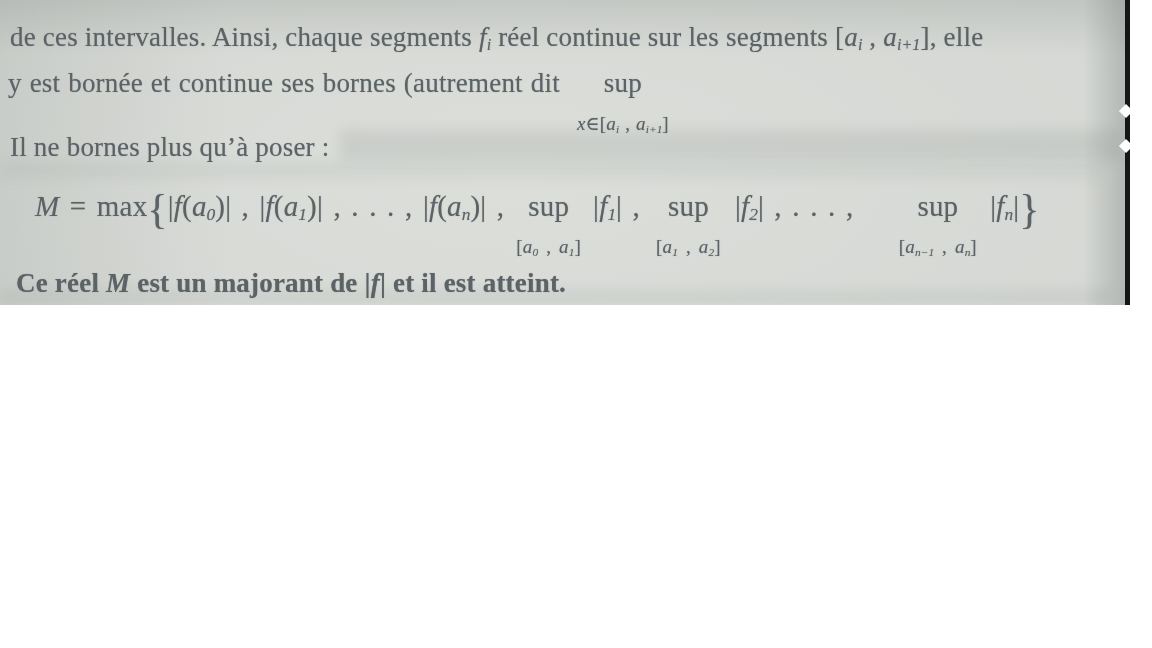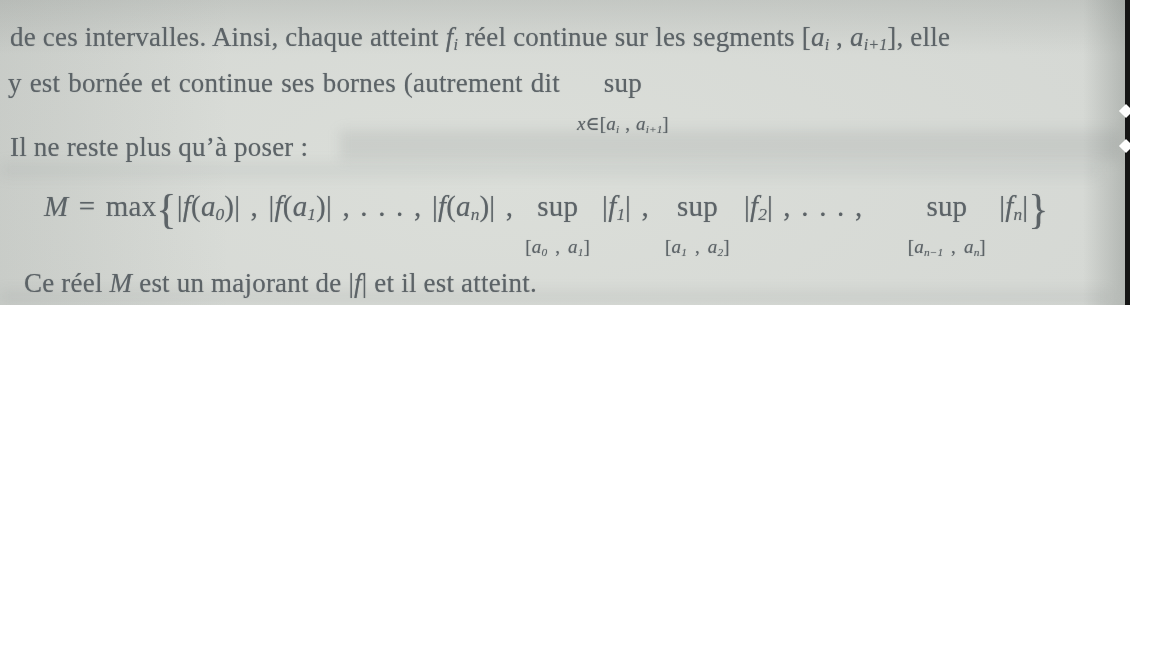--- a/index.html
+++ b/index.html
@@ -34,22 +34,22 @@
 
   
   .line{
     position:absolute;margin:0;white-space:nowrap;
     font-size:27px;line-height:34px;letter-spacing:0.2px;
     text-shadow:0 0 1px rgba(92,99,103,0.55);
   }
   .l1{left:10px;top:20px;}
   .l2{left:8px;top:66px;word-spacing:1px;}
   .l3{left:10px;top:130px;}
-  .formula{left:44px;top:189px;font-size:29px;line-height:34px;word-spacing:3px;}
-  .l5{left:24px;top:266px;}
+  .formula{left:35px;top:189px;font-size:29px;line-height:34px;word-spacing:3px;}
+  .l5{left:16px;top:266px;font-weight:bold;}
 
   
   .t-i{font-style:italic;}
   .t-s{font-size:0.60em;font-style:italic;vertical-align:-0.24em;letter-spacing:0;}
   .t-br{font-size:1.45em;line-height:0.9;vertical-align:-0.16em;}
 
   
   .supstack{display:inline-block;position:relative;text-align:left;}
   .supstack .under{
     position:absolute;top:100%;left:50%;transform:translateX(-50%);
@@ -62,30 +62,30 @@
 </style>
 </head>
 <body>
 
 <div class="scan">
 
   <div class="artifact a1"></div>
   <div class="artifact a2"></div>
   <div class="artifact a3"></div>
 
-  <p class="line l1"><span>de ces intervalles. Ainsi, chaque atteint </span><span class="t-i">f</span><span class="t-s">i</span><span> réel continue sur les segments [</span><span class="t-i">a</span><span class="t-s">i</span><span> , </span><span class="t-i">a</span><span class="t-s">i+1</span><span>], elle</span></p>
+  <p class="line l1"><span>de ces intervalles. Ainsi, chaque segments </span><span class="t-i">f</span><span class="t-s">i</span><span> réel continue sur les segments [</span><span class="t-i">a</span><span class="t-s">i</span><span> , </span><span class="t-i">a</span><span class="t-s">i+1</span><span>], elle</span></p>
 
   <p class="line l2">
     <span><span>y est bornée et continue ses bornes (autrement dit</span></span><span class="supstack s2">
       <span>sup</span>
       <span class="under"><span class="t-i">x</span><span>∈[</span><span class="t-i">a</span><span class="t-s">i</span><span> , </span><span class="t-i">a</span><span class="t-s">i+1</span><span>]</span></span>
     </span>
   </p>
 
-  <p class="line l3"><span>Il ne reste plus qu’à poser :</span></p>
+  <p class="line l3"><span>Il ne bornes plus qu’à poser :</span></p>
 
   <p class="line formula">
     <span><span class="t-i">M</span><span> = max</span><span class="t-br">{</span><span>|</span><span class="t-i">f</span><span>(</span><span class="t-i">a</span><span class="t-s">0</span><span>)</span><span>|</span><span> , </span><span>|</span><span class="t-i">f</span><span>(</span><span class="t-i">a</span><span class="t-s">1</span><span>)</span><span>|</span><span> , . . . , </span><span>|</span><span class="t-i">f</span><span>(</span><span class="t-i">a</span><span class="t-s">n</span><span>)</span><span>|</span><span> ,</span></span><span class="supstack fs1">
       <span>sup</span>
       <span class="under"><span>[</span><span class="t-i">a</span><span class="t-s">0</span><span> , </span><span class="t-i">a</span><span class="t-s">1</span><span>]</span></span>
     </span><span><span>|</span><span class="t-i">f</span><span class="t-s">1</span><span>| ,</span></span><span class="supstack fs2">
       <span>sup</span>
       <span class="under"><span>[</span><span class="t-i">a</span><span class="t-s">1</span><span> , </span><span class="t-i">a</span><span class="t-s">2</span><span>]</span></span>
     </span><span><span>|</span><span class="t-i">f</span><span class="t-s">2</span><span>| , . . . ,</span></span><span class="supstack fs3">
       <span>sup</span>

